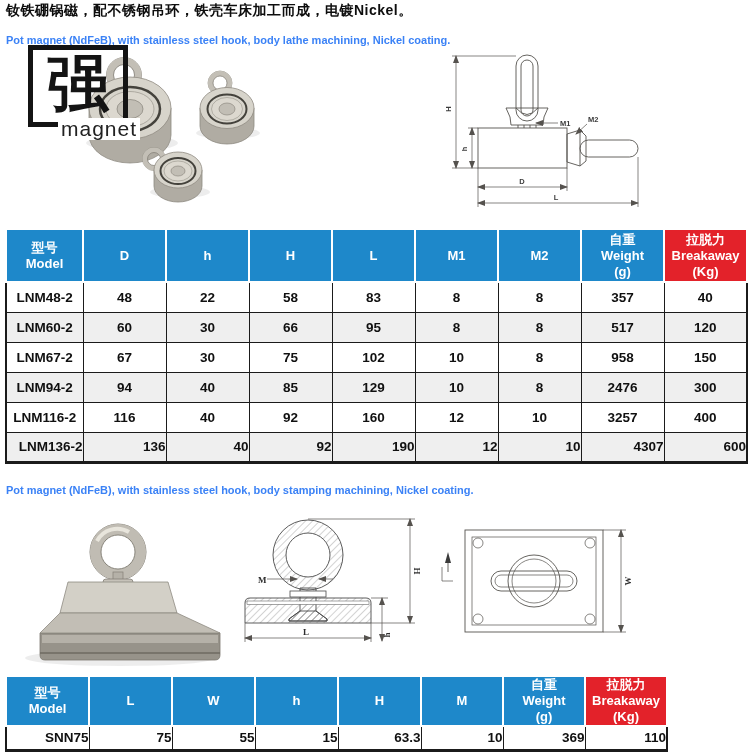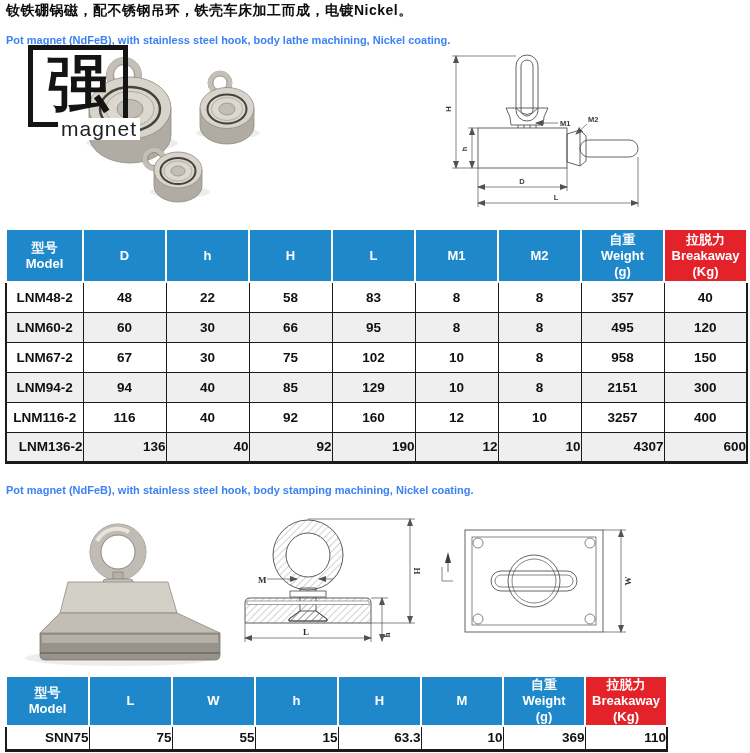--- a/index.html
+++ b/index.html
@@ -201,21 +201,21 @@
           <td>40</td>
         </tr>
         <tr>
           <td>LNM60-2</td>
           <td>60</td>
           <td>30</td>
           <td>66</td>
           <td>95</td>
           <td>8</td>
           <td>8</td>
-          <td>495</td>
+          <td>517</td>
           <td>120</td>
         </tr>
         <tr>
           <td>LNM67-2</td>
           <td>67</td>
           <td>30</td>
           <td>75</td>
           <td>102</td>
           <td>10</td>
           <td>8</td>
@@ -223,21 +223,21 @@
           <td>150</td>
         </tr>
         <tr>
           <td>LNM94-2</td>
           <td>94</td>
           <td>40</td>
           <td>85</td>
           <td>129</td>
           <td>10</td>
           <td>8</td>
-          <td>2151</td>
+          <td>2476</td>
           <td>300</td>
         </tr>
         <tr>
           <td>LNM116-2</td>
           <td>116</td>
           <td>40</td>
           <td>92</td>
           <td>160</td>
           <td>12</td>
           <td>10</td>

